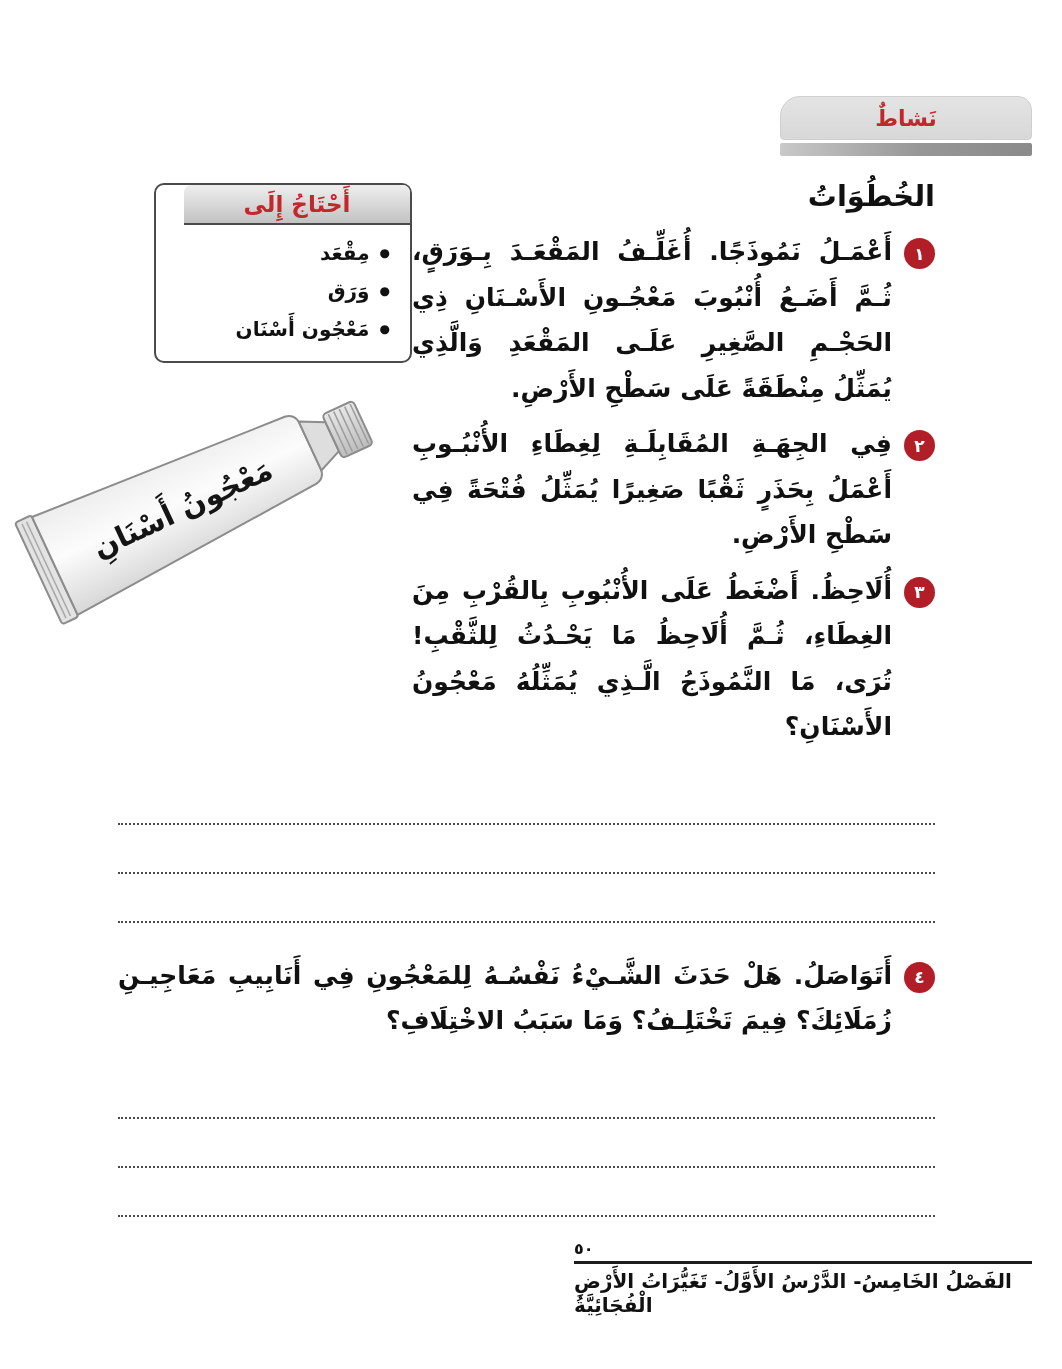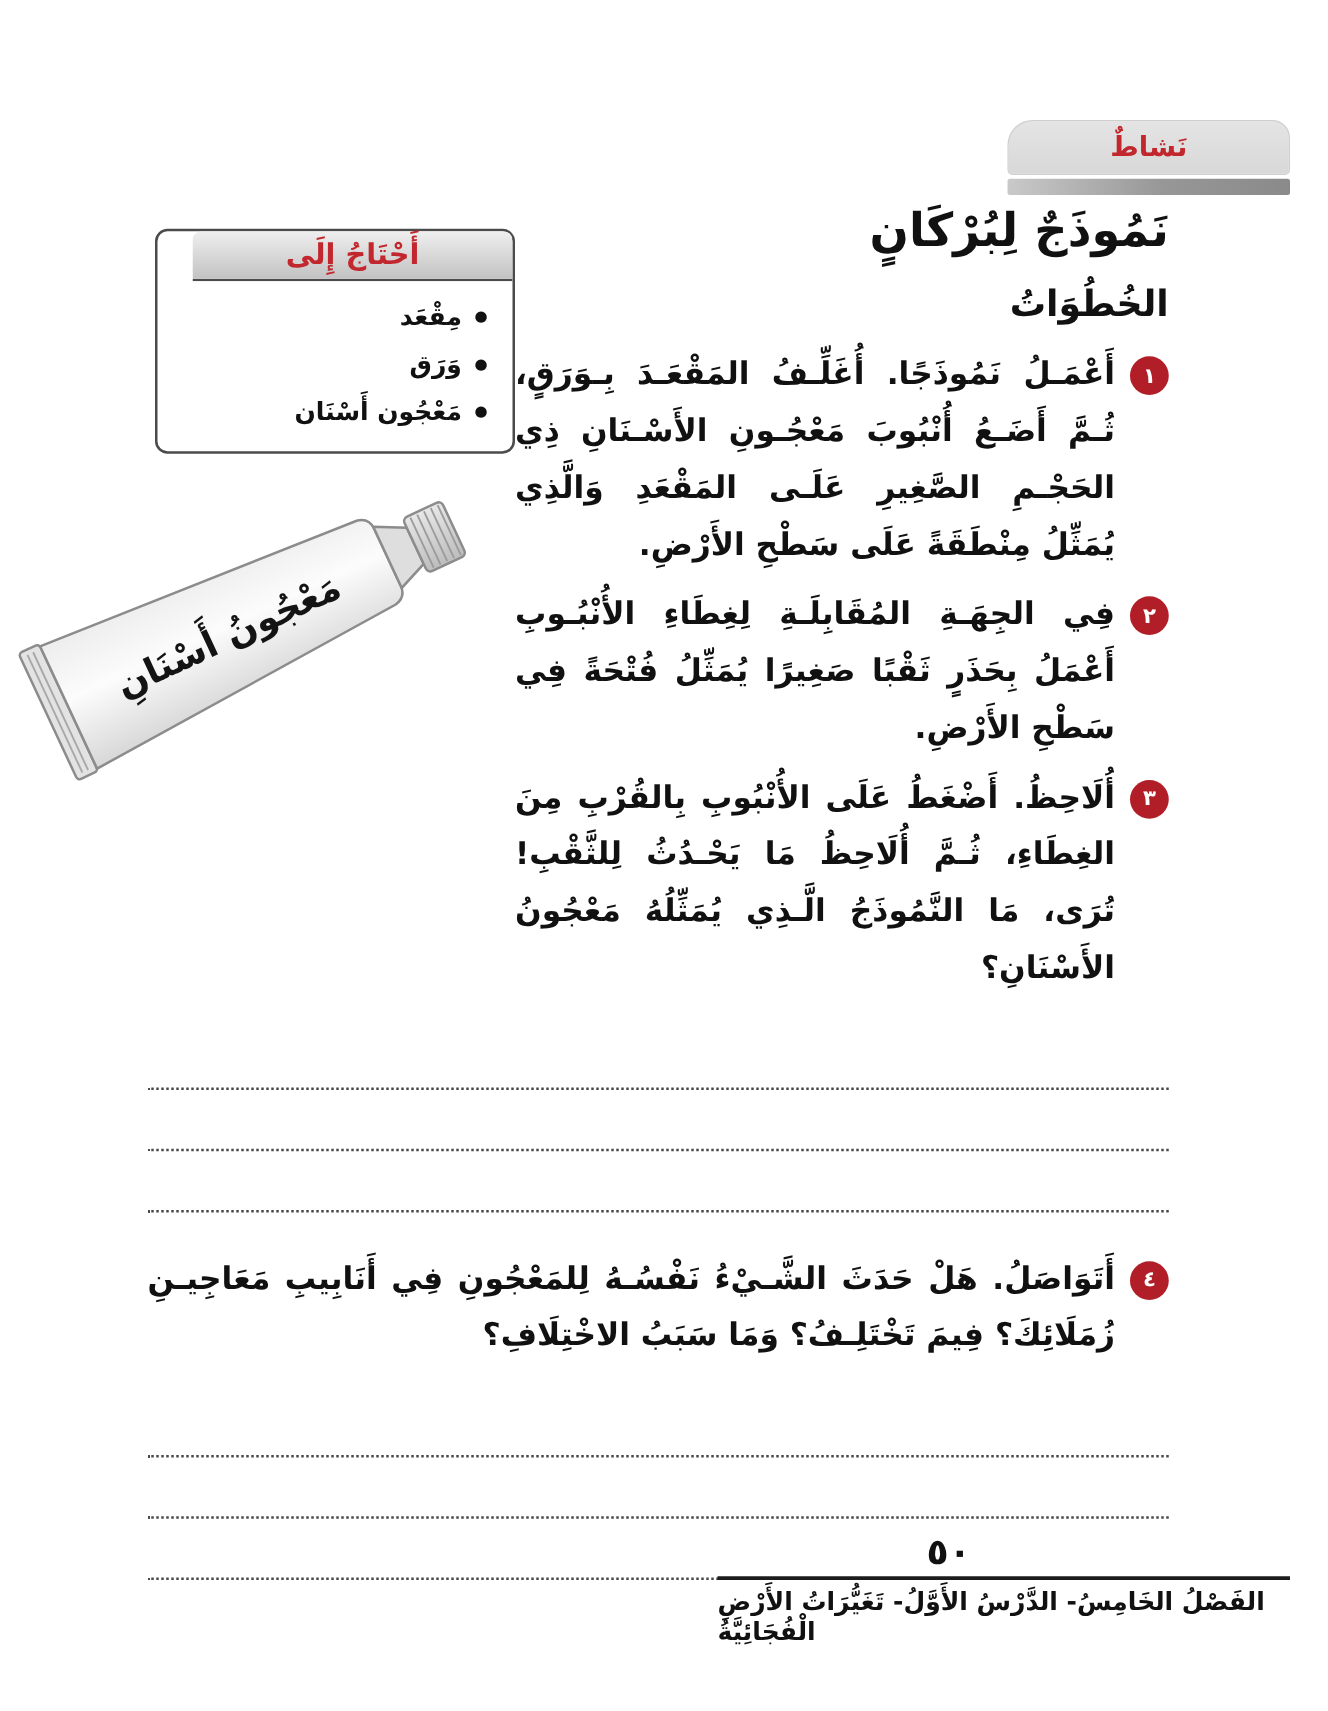--- a/index.html
+++ b/index.html
@@ -11,21 +11,21 @@
   }
   *{box-sizing:border-box;}
   html,body{margin:0;padding:0;}
   body{
     width:1062px;height:1369px;position:relative;background:#ffffff;
     font-family:"DejaVu Sans",sans-serif;color:var(--text);
     overflow:hidden;
   }
 
   
-  .activity-tab{position:absolute;top:96px;left:30px;width:226px;} 
+  .activity-tab{position:absolute;top:96px;left:30px;width:252px;} 
   .activity-tab{left:auto;right:30px;}
   .tab-top{
     height:44px;background:linear-gradient(180deg,#e4e4e4,var(--tab_bg));
     border-radius:20px 14px 4px 4px;
     display:flex;align-items:center;justify-content:center;
     border:1px solid #cfcfcf;
   }
   .tab-top .tab-label{color:var(--accent);font-size:22px;font-weight:bold;}
   .tab-bar{
     height:13px;margin-top:3px;border-radius:2px;
@@ -39,21 +39,21 @@
   .page-title{
     font-size:37px;font-weight:bold;margin:0 0 20px 0;text-align:right;
   }
   .steps-heading{
     font-size:29px;font-weight:bold;margin:16px 0 16px 0;text-align:right;
   }
 
   
   .left-float{float:left;width:300px;margin-left:-6px;}
   .needs-box{
-    width:288px;border:2.5px solid #4b4b4b;border-radius:10px;background:#fff;
+    width:258px;border:2.5px solid #4b4b4b;border-radius:10px;background:#fff;
     margin-top:20px;
     padding-left:28px;
   }
   .needs-header{
     background:linear-gradient(180deg,#efefef,#c2c2c2);
     border-bottom:2px solid #4b4b4b;border-radius:7px 7px 0 0;
     color:var(--accent);font-weight:bold;font-size:23px;text-align:center;
     padding:6px 4px;
   }
   .needs-items{padding:16px 20px 20px 12px;}
@@ -77,21 +77,21 @@
     text-align:justify;text-align-last:right;
   }
 
   
   .answers{clear:both;margin-top:26px;}
   .dots{height:49px;border-bottom:2.5px dotted #4a4a4a;}
   .answers + .step{margin-top:30px;}
 
   
   .footer{position:absolute;bottom:52px;right:30px;width:458px;}
-  .page-num{text-align:center;padding-left:0;padding-right:88px;font-size:29px;font-weight:bold;}
+  .page-num{text-align:left;padding-left:0;padding-right:88px;font-size:16px;font-weight:bold;}
   .footer-rule{border:none;border-top:3px solid #1c1c1c;margin:3px 0 5px 0;}
   .chapter-line{font-size:20px;font-weight:bold;text-align:left;}
 </style>
 </head>
 <body>
 
 <div class="activity-tab">
   <div class="tab-top">
     <span class="tab-label">نَشاطٌ</span>
   </div>
@@ -146,21 +146,20 @@
         <line x1="346" y1="50" x2="346" y2="94" stroke="#9c9c9c" stroke-width="1.5"></line>
         <line x1="352" y1="50" x2="352" y2="94" stroke="#9c9c9c" stroke-width="1.5"></line>
         <line x1="358" y1="50" x2="358" y2="94" stroke="#9c9c9c" stroke-width="1.5"></line>
         <line x1="364" y1="50" x2="364" y2="94" stroke="#9c9c9c" stroke-width="1.5"></line>
 
         <text x="168" y="84" text-anchor="middle" font-family="DejaVu Sans, sans-serif" font-size="29" font-weight="bold" fill="#141414">مَعْجُونُ أَسْنَانِ</text>
       </svg>
     </div>
   </div>
 
-  <h1 class="page-title">نَمُوذَجٌ لِبُرْكَانٍ</h1>
   <h2 class="steps-heading">الخُطُوَاتُ</h2>
 
   <div class="step">
     <span class="num-circle">١</span>
     <span class="step-text">أَعْمَـلُ نَمُوذَجًا. أُغَلِّـفُ المَقْعَـدَ بِـوَرَقٍ، ثُـمَّ أَضَـعُ أُنْبُوبَ مَعْجُـونِ الأَسْـنَانِ ذِي الحَجْـمِ الصَّغِيرِ عَلَـى المَقْعَدِ وَالَّذِي يُمَثِّلُ مِنْطَقَةً عَلَى سَطْحِ الأَرْضِ.</span>
   </div>
   <div class="step">
     <span class="num-circle">٢</span>
     <span class="step-text">فِي الجِهَـةِ المُقَابِلَـةِ لِغِطَاءِ الأُنْبُـوبِ أَعْمَلُ بِحَذَرٍ ثَقْبًا صَغِيرًا يُمَثِّلُ فُتْحَةً فِي سَطْحِ الأَرْضِ.</span>
   </div>

